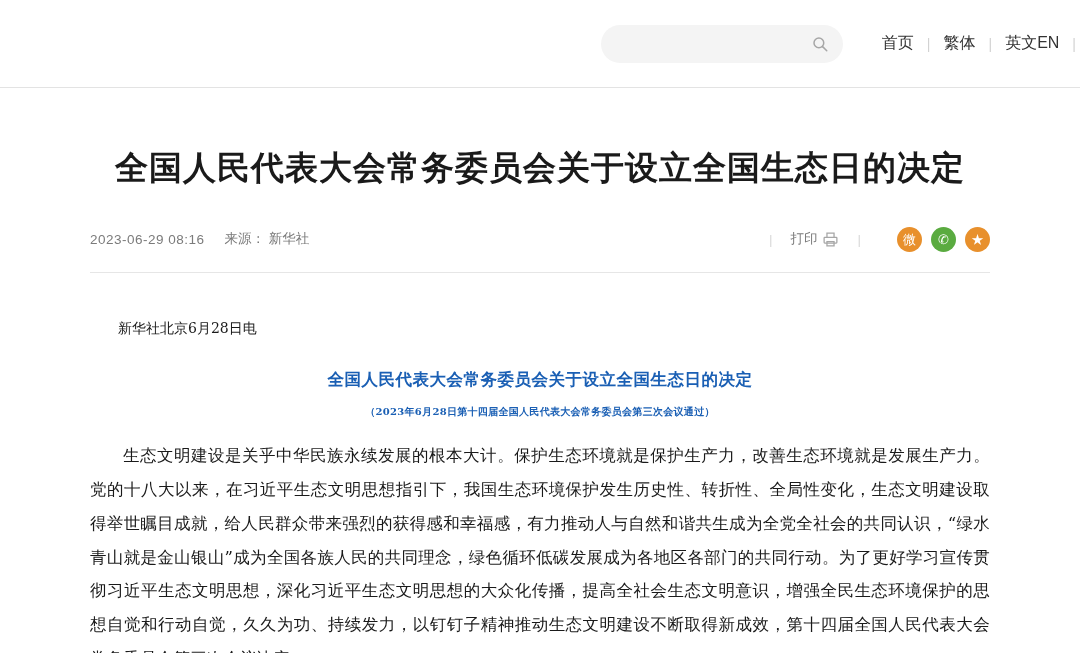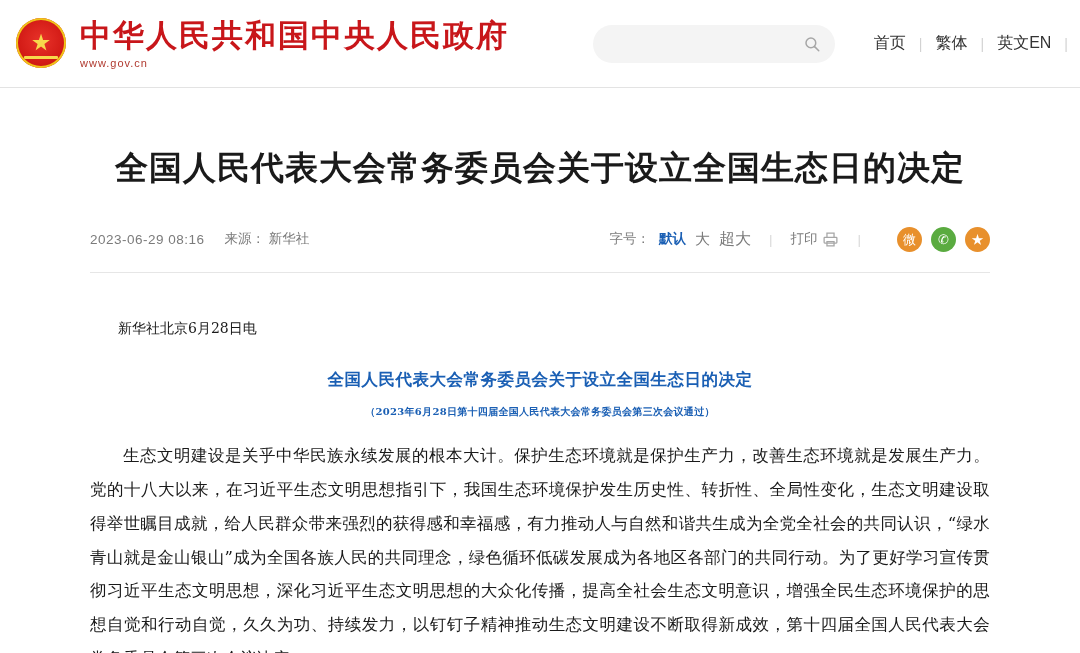--- a/index.html
+++ b/index.html
@@ -70,21 +70,21 @@
     color: #b0392f;
     font-size: 11px;
     letter-spacing: 1px;
     font-family: "Liberation Sans", sans-serif;
   }
 
   .header-right {
     margin-left: auto;
     display: flex;
     align-items: center;
-    padding-right: 12px;
+    padding-right: 4px;
   }
   .search-box {
     width: 242px;
     height: 38px;
     background: #f4f4f4;
     border-radius: 19px;
     display: flex;
     align-items: center;
     padding: 0 14px;
     position: relative;
@@ -216,27 +216,20 @@
     margin: 20px 0 0;
     text-align: justify;
     text-indent: 2em;
     letter-spacing: .2px;
   }
 </style>
 </head>
 <body>
 
 <div class="header">
-  <div class="logo-wrap">
-    <div class="emblem"></div>
-    <div class="site-title-block">
-      <div class="site-title">中华人民共和国中央人民政府</div>
-      <div class="site-url">www.gov.cn</div>
-    </div>
-  </div>
 
   <div class="header-right">
     <div class="search-box">
       <input class="search-input" type="text" placeholder="" style="">
       <svg class="search-icon" viewBox="0 0 24 24" fill="none" stroke="#777" stroke-width="2">
         <circle cx="10.5" cy="10.5" r="6.5"></circle>
         <line x1="15.5" y1="15.5" x2="21" y2="21" stroke-linecap="round"></line>
       </svg>
     </div>
 
@@ -259,26 +252,20 @@
     <div class="meta-row">
       <div class="meta-left">
         <span class="date">2023-06-29 08:16</span>
         <span>
           <span>来源：</span>
           <span>新华社</span>
         </span>
       </div>
 
       <div class="meta-right">
-        <div class="fontsize-group">
-          <span class="fontsize-label">字号：</span>
-          <span class="fs-opt active">默认</span>
-          <span class="fs-opt fs-big">大</span>
-          <span class="fs-opt fs-huge">超大</span>
-        </div>
 
         <span class="divider">|</span>
 
         <div class="print-group">
           <span>打印</span>
           <svg class="printer-icon" viewBox="0 0 24 24" fill="none" stroke="#777" stroke-width="1.8">
             <path d="M7 9V3h10v6"></path>
             <rect x="3" y="9" width="18" height="8" rx="1"></rect>
             <rect x="7" y="15" width="10" height="6"></rect>
           </svg>

